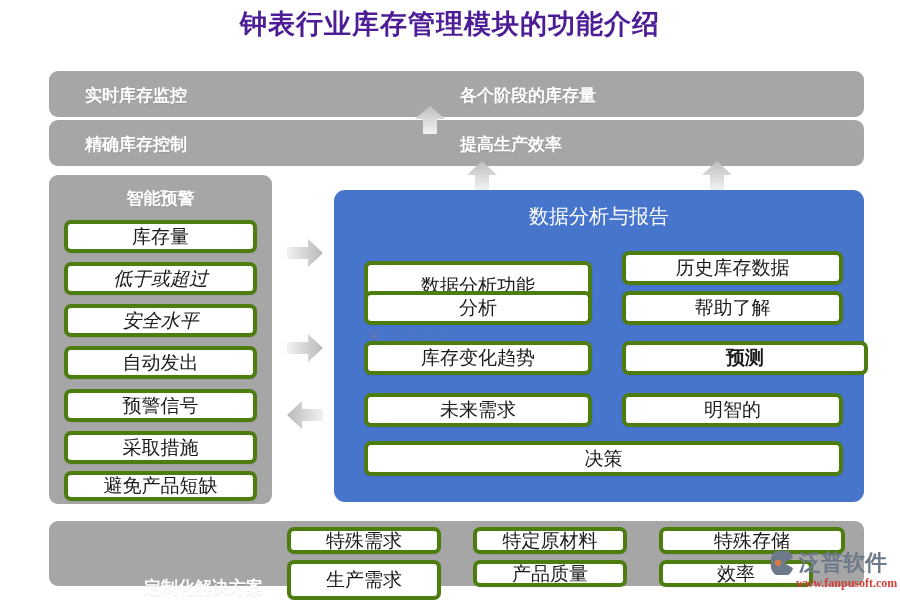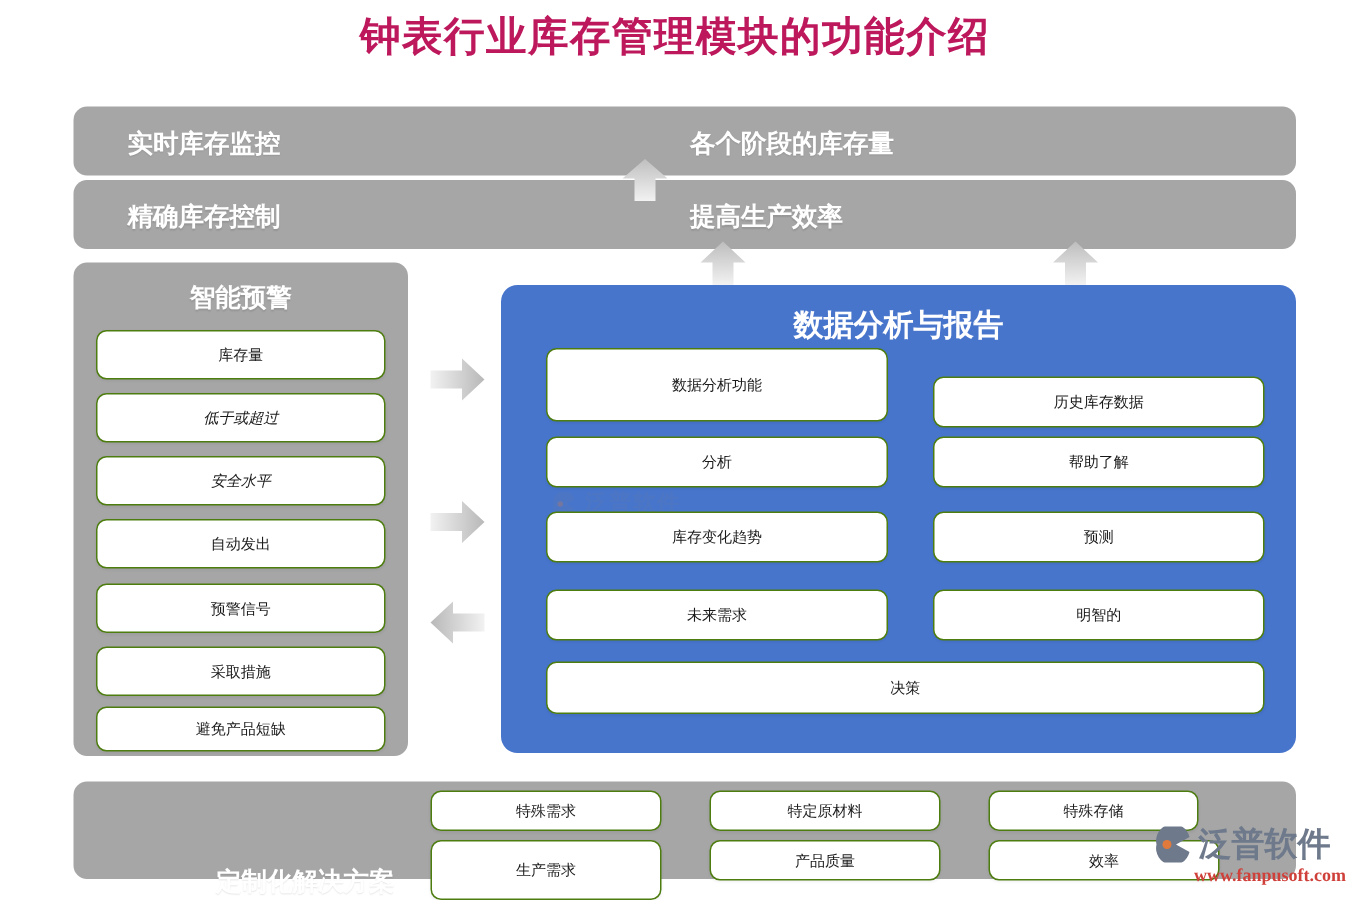--- a/index.html
+++ b/index.html
@@ -27,21 +27,21 @@
   .page-title {
     position: absolute;
     left: 0;
     top: 6px;
     width: 900px;
     text-align: center;
     font-family: "Liberation Serif", "DejaVu Serif", serif;
     font-weight: bold;
     font-size: 27px;
     letter-spacing: 1px;
-    color: #be185d;
+    color: #4c1d95;
     white-space: nowrap;
   }
 
   
   .gray-bar {
     position: absolute;
     background: #A6A6A6;
     border-radius: 9px;
   }
 
@@ -53,26 +53,26 @@
     color: #FFFFFF;
     white-space: nowrap;
     text-shadow: 0 1px 1px rgba(0,0,0,0.10);
   }
 
   
   .wbox {
     position: absolute;
     background: #FFFFFF;
     border-radius: 7px;
-    border: 1px solid #4d7c0f;
+    border: 4px solid #4d7c0f;
     box-sizing: border-box;
     display: flex;
     align-items: center;
     justify-content: center;
-    font-size: 10px;
+    font-size: 19px;
     color: #1A1A1A;
     white-space: nowrap;
     box-shadow: 0 1px 2px rgba(0,0,0,0.06);
   }
 
   
   #alert-panel {
     left: 49px;
     top: 175px;
     width: 223px;
@@ -95,21 +95,21 @@
     background: #4775CC;
     border-radius: 11px;
   }
   #blue-title {
     position: absolute;
     left: 334px;
     top: 203px;
     width: 530px;
     text-align: center;
     font-family: "Liberation Serif", "DejaVu Serif", serif;
-    font-weight: bold;
+    font-weight: normal;
     font-size: 20px;
     color: #FFFFFF;
     white-space: nowrap;
   }
 
   
   #custom-bar {
     left: 49px;
     top: 521px;
     width: 815px;
@@ -281,38 +281,38 @@
   <div id="blue-title">数据分析与报告</div>
 
   <div class="wm" id="wm-center">
     <svg width="18" height="16" viewBox="0 0 18 16" aria-hidden="true">
       <path d="M1 8 A7 7 0 0 1 15 5 L10 8 L15 11 A7 7 0 0 1 1 8 Z" fill="#5A7AB0"></path>
       <circle cx="5.5" cy="8" r="1.8" fill="#E07A3C"></circle>
     </svg>
     <span class="wm-text">泛普软件</span>
   </div>
 
-  <div class="wbox" style="left:364px; top:232px; width:228px; height:49px;">数据分析功能</div>
+  <div class="wbox" style="left:364px; top:261px; width:228px; height:49px;">数据分析功能</div>
   <div class="wbox" style="left:364px; top:291px; width:228px; height:34px;">分析</div>
   <div class="wbox" style="left:364px; top:341px; width:228px; height:34px;">库存变化趋势</div>
   <div class="wbox" style="left:364px; top:393px; width:228px; height:34px;">未来需求</div>
 
   <div class="wbox" style="left:622px; top:251px; width:221px; height:34px;">历史库存数据</div>
   <div class="wbox" style="left:622px; top:291px; width:221px; height:34px;">帮助了解</div>
-  <div class="wbox" style="left:622px; top:341px; width:221px; height:34px;">预测</div>
+  <div class="wbox" style="left:622px; top:341px; width:246px; height:34px;font-weight:bold;">预测</div>
   <div class="wbox" style="left:364px; top:441px; width:479px; height:35px;">决策</div>
 
   <div class="wbox" style="left:622px; top:393px; width:221px; height:34px;">明智的</div>
 
   <div class="gray-bar" id="custom-bar"></div>
   <div class="bar-label" id="custom-label">定制化解决方案</div>
 
   <div class="wbox" style="left:287px; top:527px; width:154px; height:27px;">特殊需求</div>
   <div class="wbox" style="left:473px; top:527px; width:154px; height:27px;">特定原材料</div>
-  <div class="wbox" style="left:659px; top:527px; width:140px; height:27px;">特殊存储</div>
+  <div class="wbox" style="left:659px; top:527px; width:186px; height:27px;">特殊存储</div>
 
   <div class="wbox" style="left:287px; top:560px; width:154px; height:40px;">生产需求</div>
   <div class="wbox" style="left:473px; top:560px; width:154px; height:27px;">产品质量</div>
   <div class="wbox" style="left:659px; top:560px; width:154px; height:27px;">效率</div>
 
   <div class="wm" id="wm-corner">
     <div class="wm-row">
       <svg width="26" height="24" viewBox="0 0 26 24" aria-hidden="true">
         <path d="M1 12 A11 11 0 0 1 23 7 L14 12 L23 17 A11 11 0 0 1 1 12 Z" fill="#6E7A8C"></path>
         <circle cx="8" cy="12" r="3" fill="#E07A3C"></circle>

